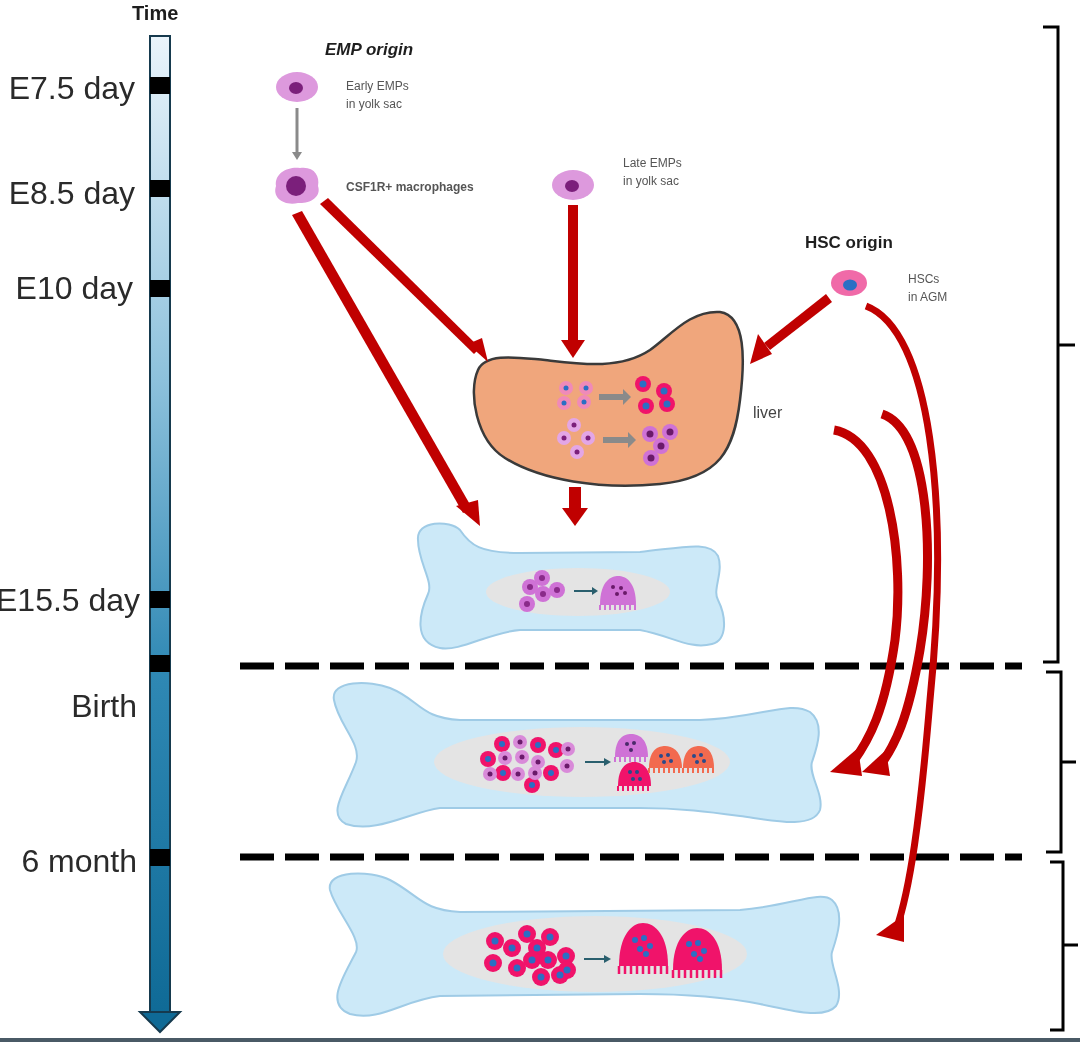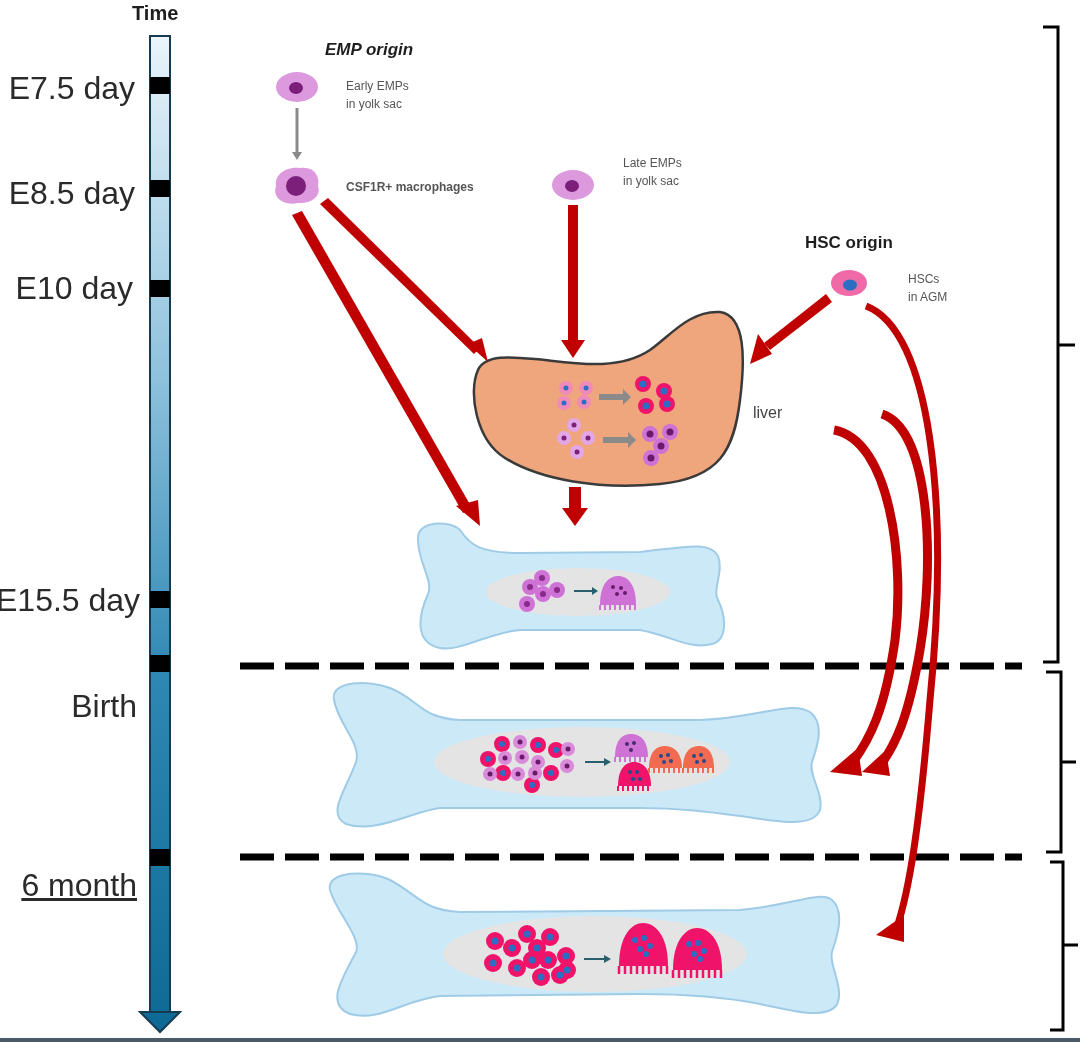--- a/index.html
+++ b/index.html
@@ -355,21 +355,21 @@
     <polygon points="876,935 904,915 904,942"></polygon>
   </g>
 </svg>
 
 <div class="lbl head" style="left:132px; top:2px; font-size:20px;">Time</div>
 <div class="lbl time-lbl" style="left:0px; top:70px;">E7.5 day</div>
 <div class="lbl time-lbl" style="left:0px; top:175px;">E8.5 day</div>
 <div class="lbl time-lbl" style="left:-2px; top:270px;">E10 day</div>
 <div class="lbl time-lbl" style="left:-4px; top:582px;">E15.5 day</div>
 <div class="lbl time-lbl" style="left:2px; top:648px;margin-top:40px;">Birth</div>
-<div class="lbl time-lbl" style="left:2px; top:867px;text-decoration:underline;">6 month</div>
+<div class="lbl time-lbl" style="left:2px; top:843px;">6 month</div>
 
 <div class="lbl head" style="left:325px; top:40px;font-style:italic;">EMP origin</div>
 <div class="lbl small" style="left:330px; top:77px;">
   <div>Early EMPs</div>
   <div>in yolk sac</div>
 </div>
 <div class="lbl small" style="left:330px; top:178px;font-weight:bold;">CSF1R+ macrophages</div>
 <div class="lbl small" style="left:607px; top:154px;">
   <div>Late EMPs</div>
   <div>in yolk sac</div>

